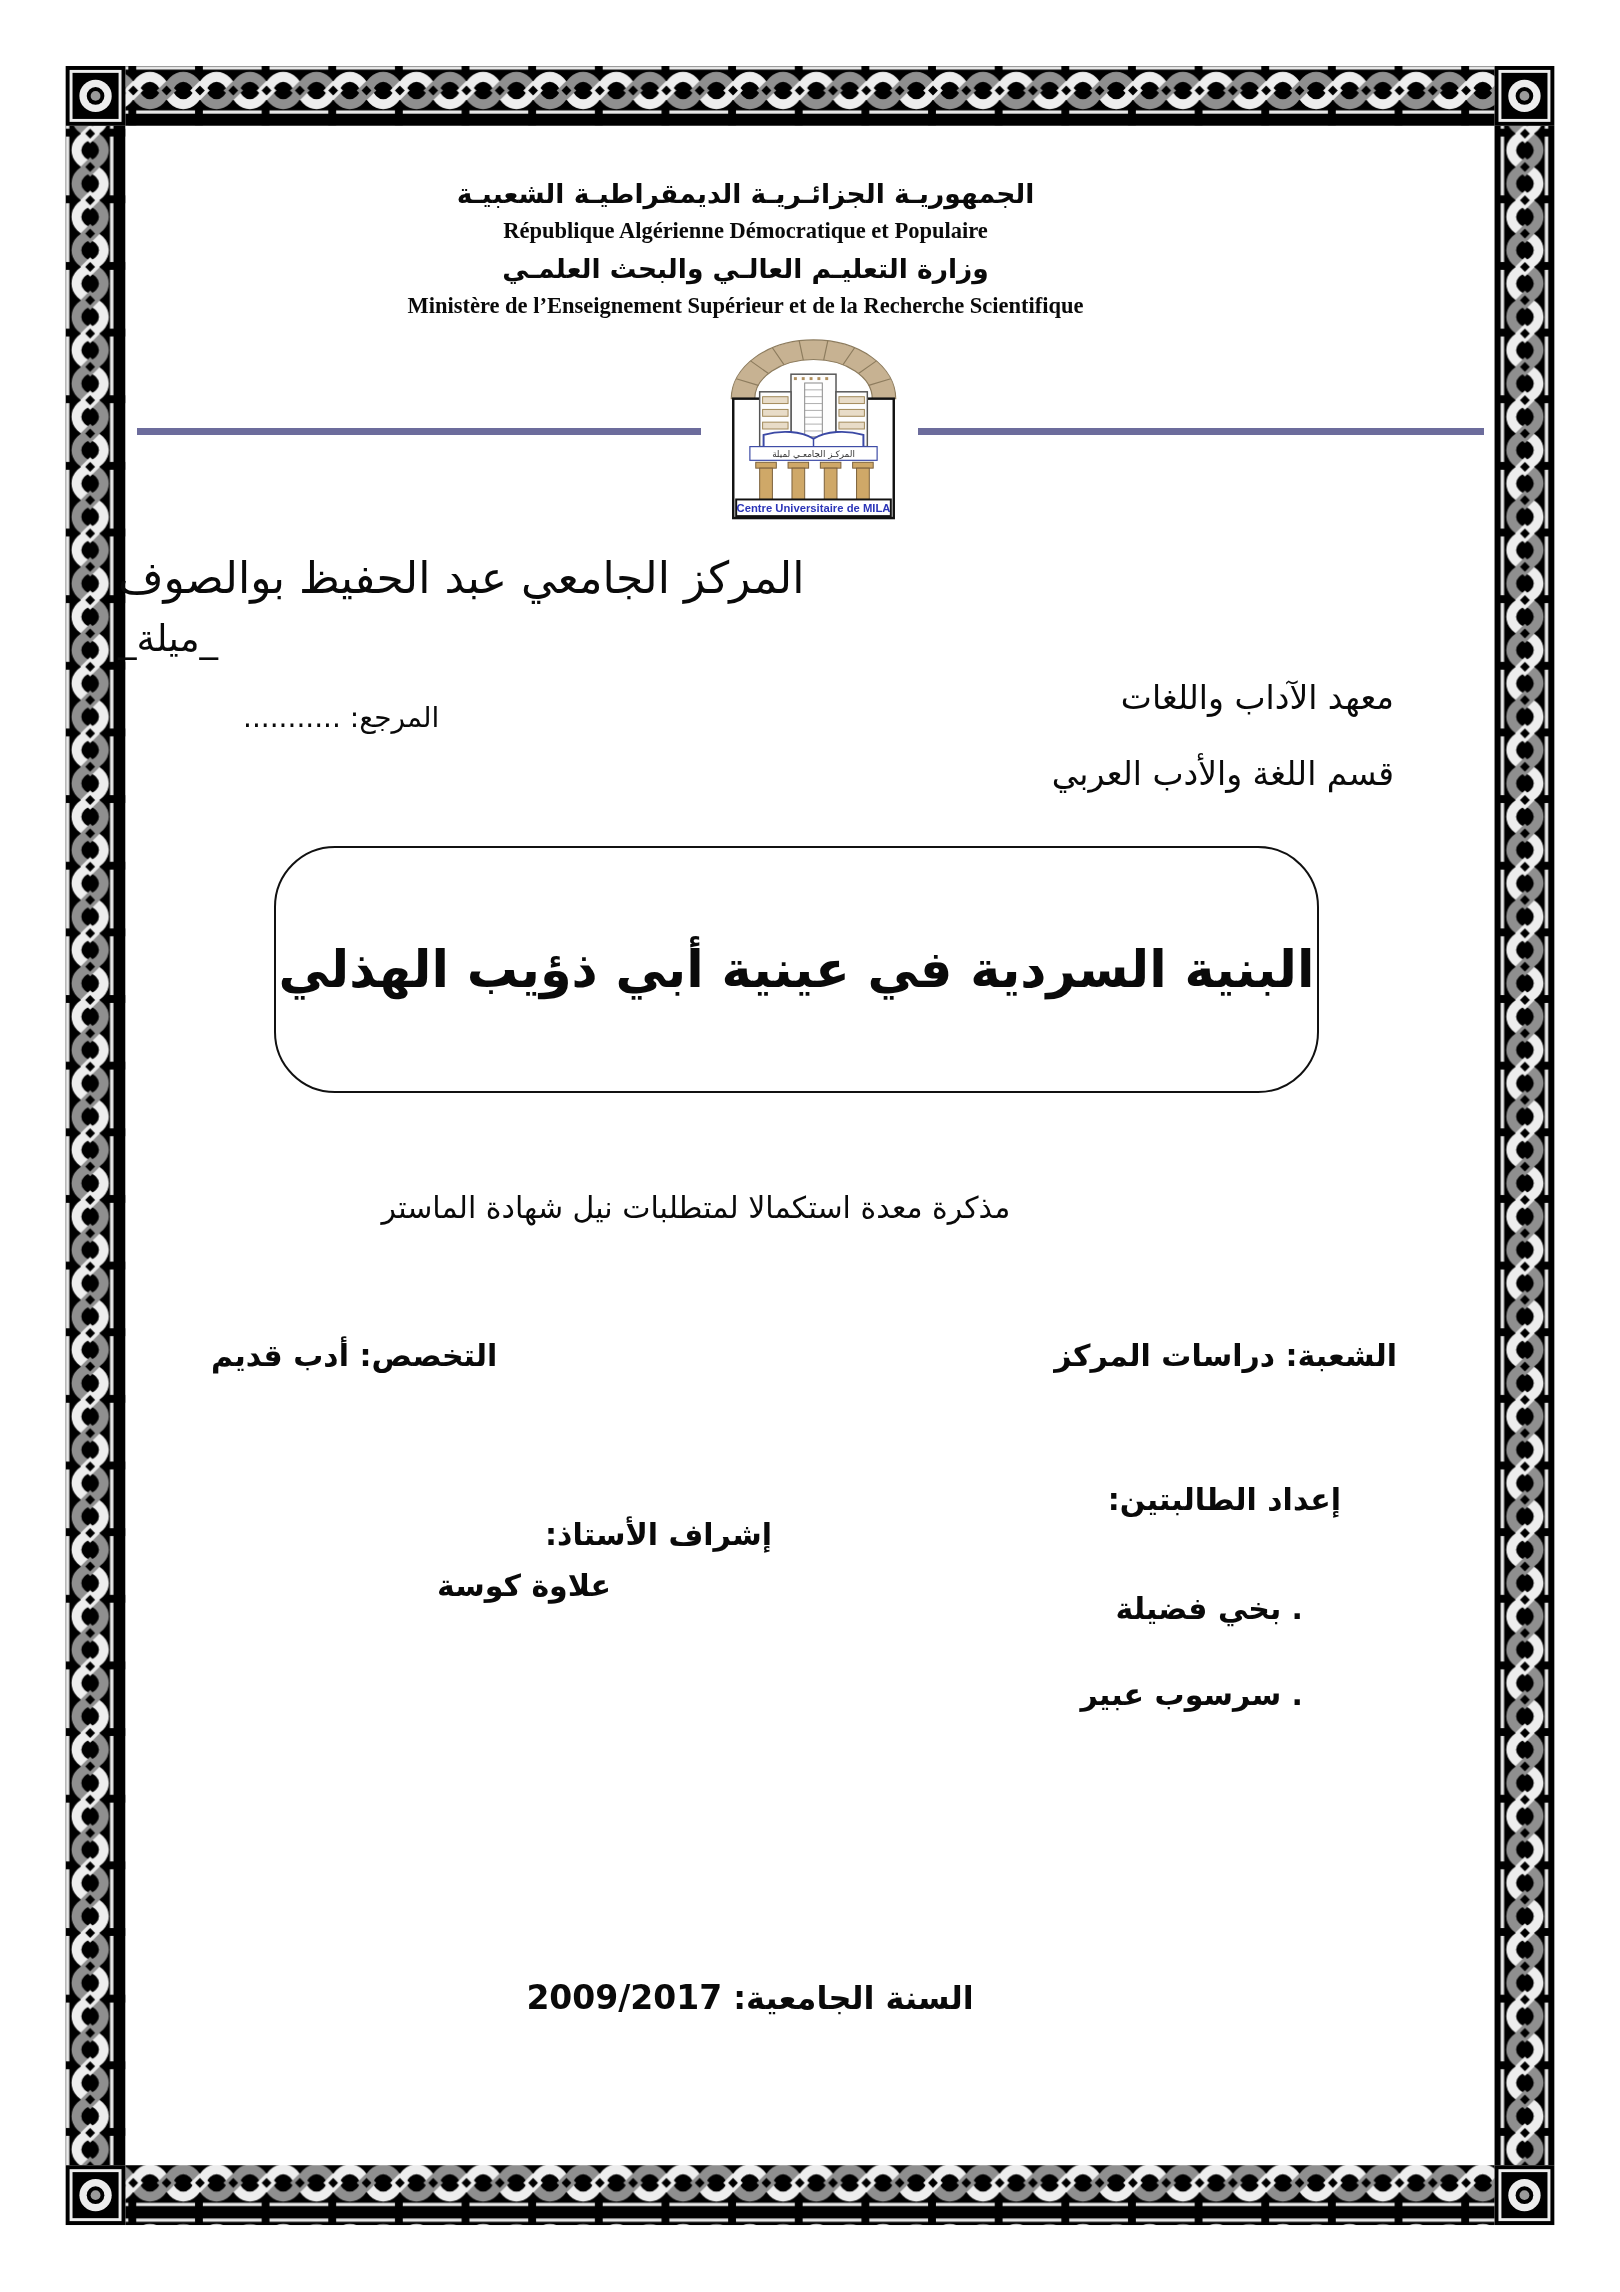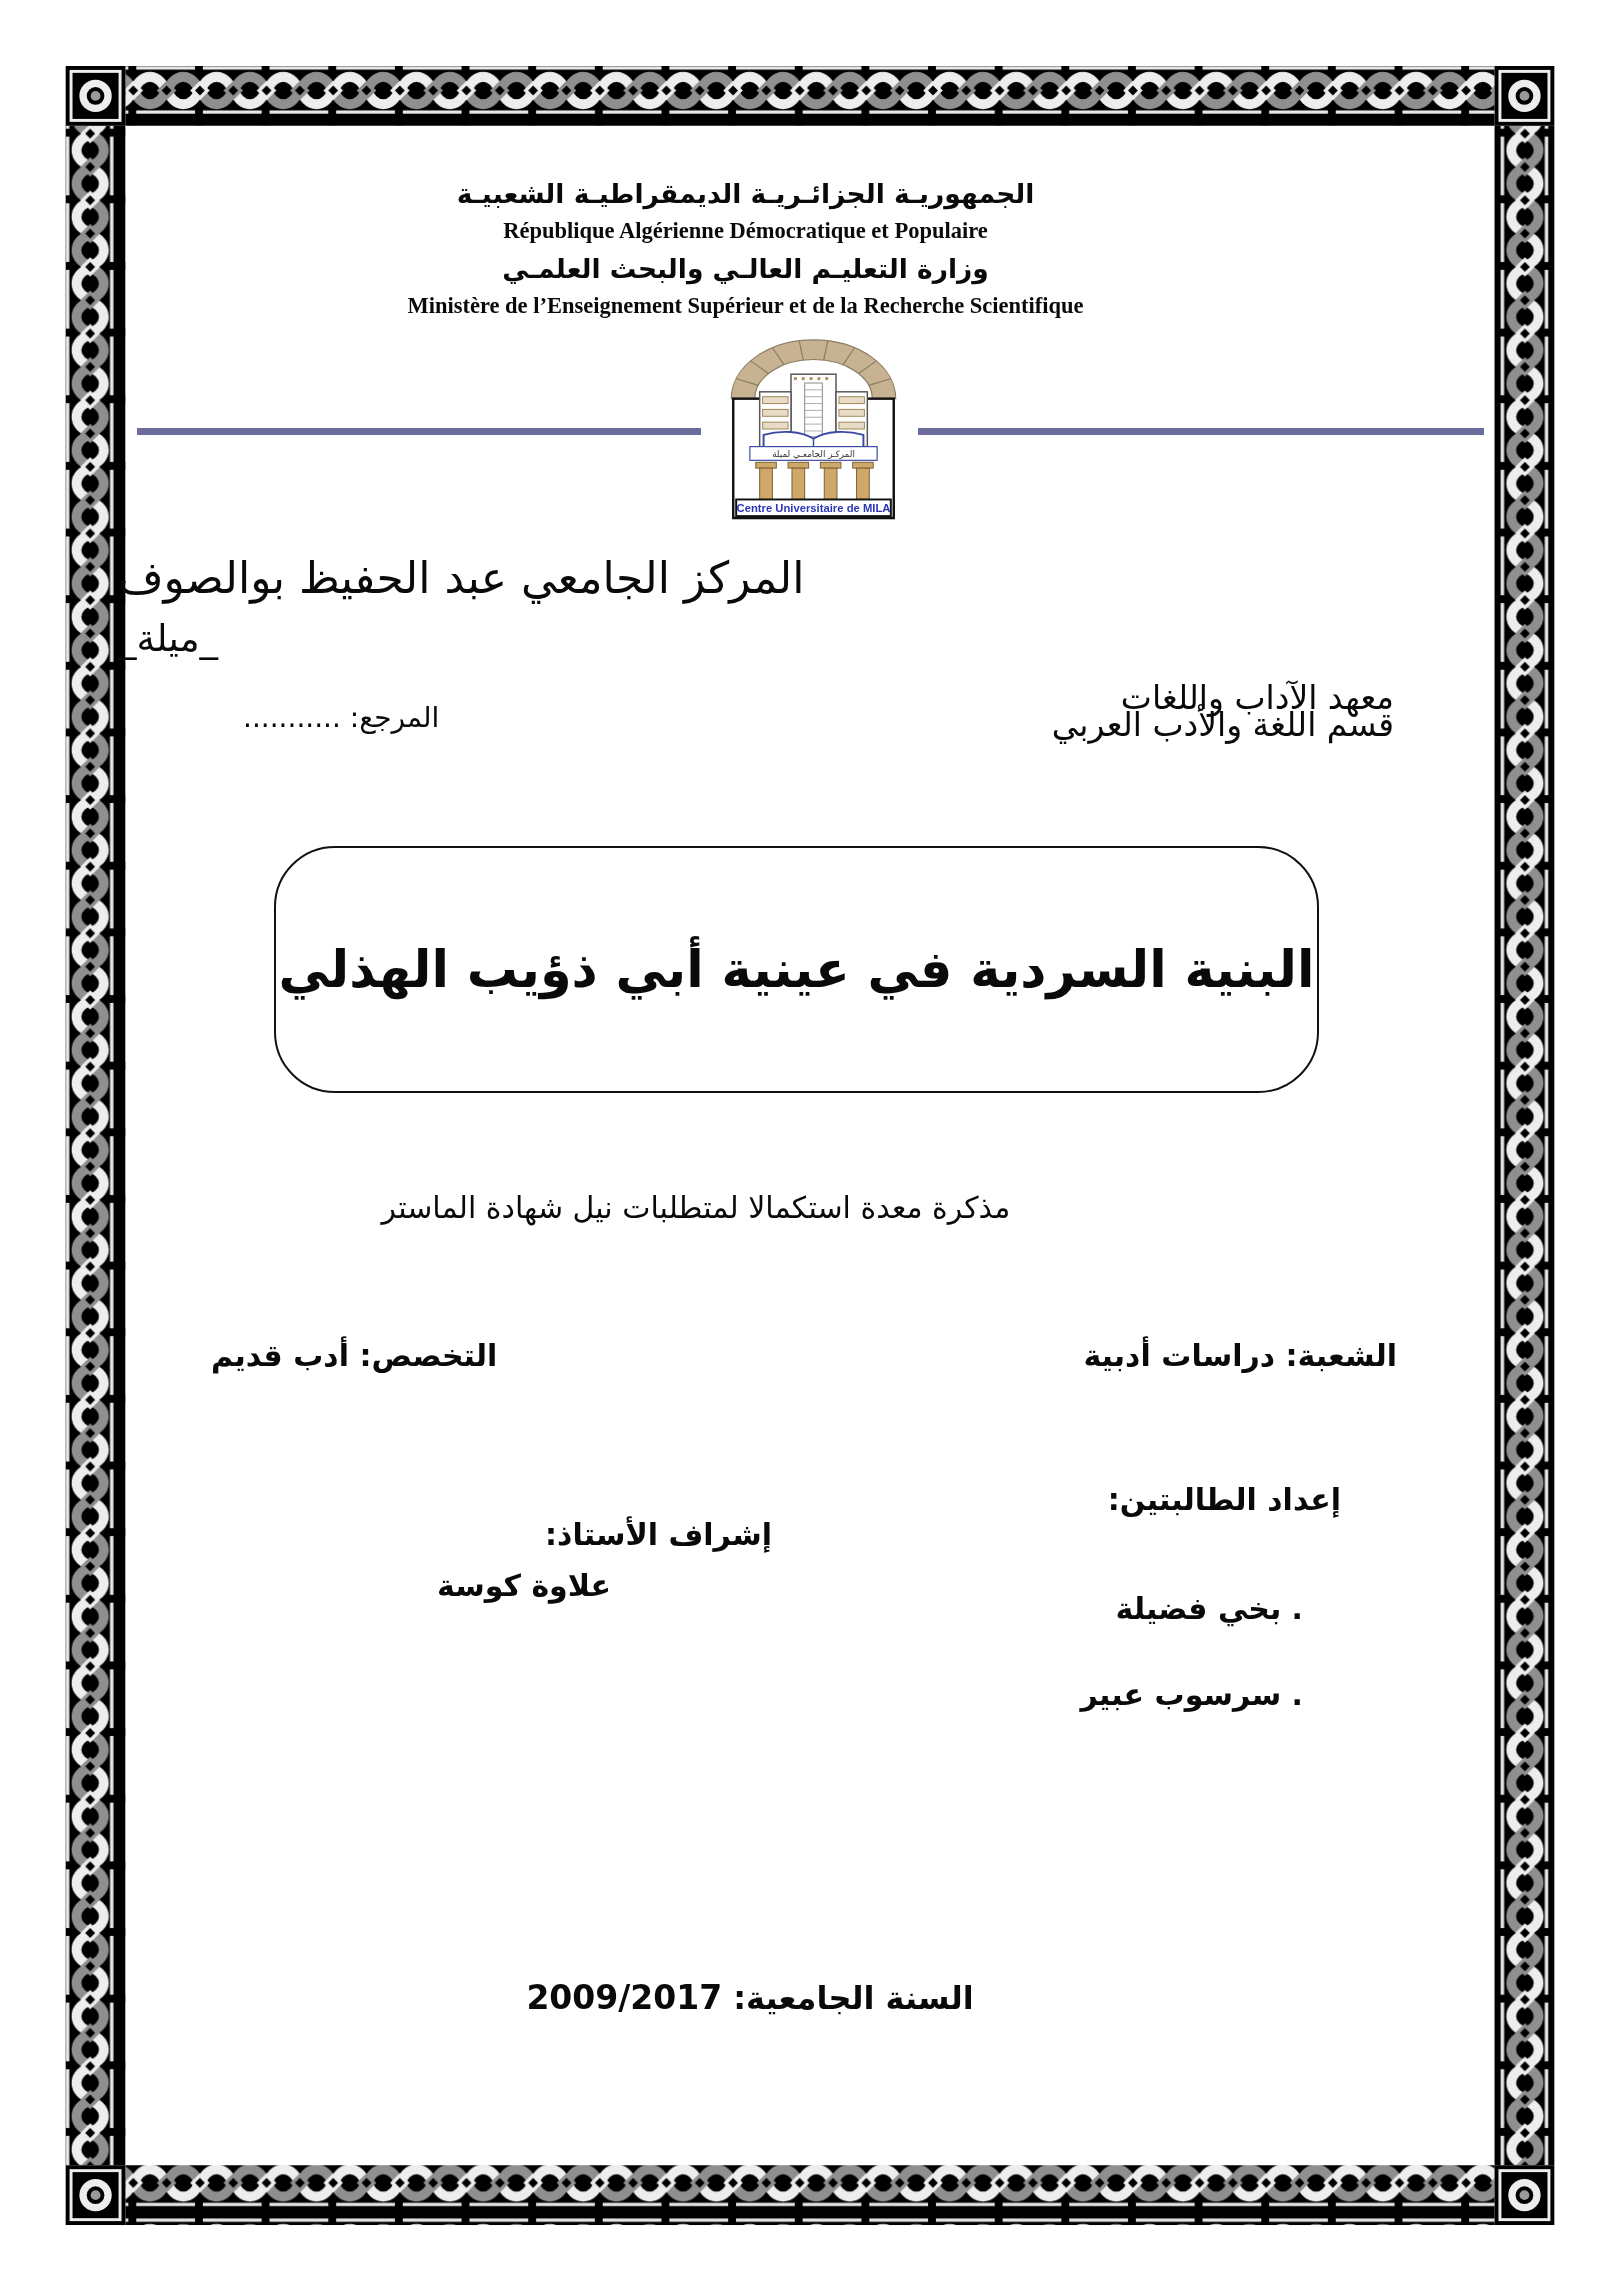--- a/index.html
+++ b/index.html
@@ -24,21 +24,21 @@
   .divider { top:428px; height:6.9px; }
   .divider.left  { left:137px; width:564px; }
   .divider.right { left:918px; width:566px; }
 
   
   .univ { left:118px; top:545px; width:980px; text-align:left; }
   .univ-name { font-size:44px; line-height:65px; }
   .univ-city { font-size:37px; line-height:57px; }
 
   .institute  { right:226px; top:676px; font-size:33px; line-height:43px; }
-  .department { right:226px; top:703px; font-size:33px; line-height:43px; }
+  .department { right:226px; top:752px; font-size:33px; line-height:43px; }
   .reference  { left:243px;  top:698px; font-size:28px; line-height:39px; }
 
   
   .title-box {
     left:274px; top:846px; width:1045px; height:247px;
     border:2.9px solid #111; border-radius:61px;
     display:flex; align-items:center; justify-content:center;
   }
   .title-text { font-weight:700; font-size:51px; line-height:69px; text-align:center; direction:rtl; }
 
@@ -174,21 +174,21 @@
   <div class="abs institute rtl">معهد الآداب واللغات</div>
   <div class="abs reference rtl">المرجع: ...........</div>
   <div class="abs department rtl">قسم اللغة والأدب العربي</div>
 
   <div class="abs subtitle rtl">مذكرة معدة استكمالا لمتطلبات نيل شهادة الماستر</div>
 
   <div class="abs title-box">
     <div class="title-text">البنية السردية في عينية أبي ذؤيب الهذلي</div>
   </div>
 
-  <div class="abs branch rtl">الشعبة: دراسات أدبية</div>
+  <div class="abs branch rtl">الشعبة: دراسات المركز</div>
   <div class="abs specialty rtl">التخصص: أدب قديم</div>
 
   <div class="abs prepared-label rtl">إعداد الطالبتين:</div>
   <div class="abs supervisor-label rtl">إشراف الأستاذ:</div>
 
   <div class="abs students rtl">
     <div class="student-line">. بخي فضيلة</div>
     <div class="student-line">. سرسوب عبير</div>
   </div>
   <div class="abs supervisor-name rtl">علاوة كوسة</div>

